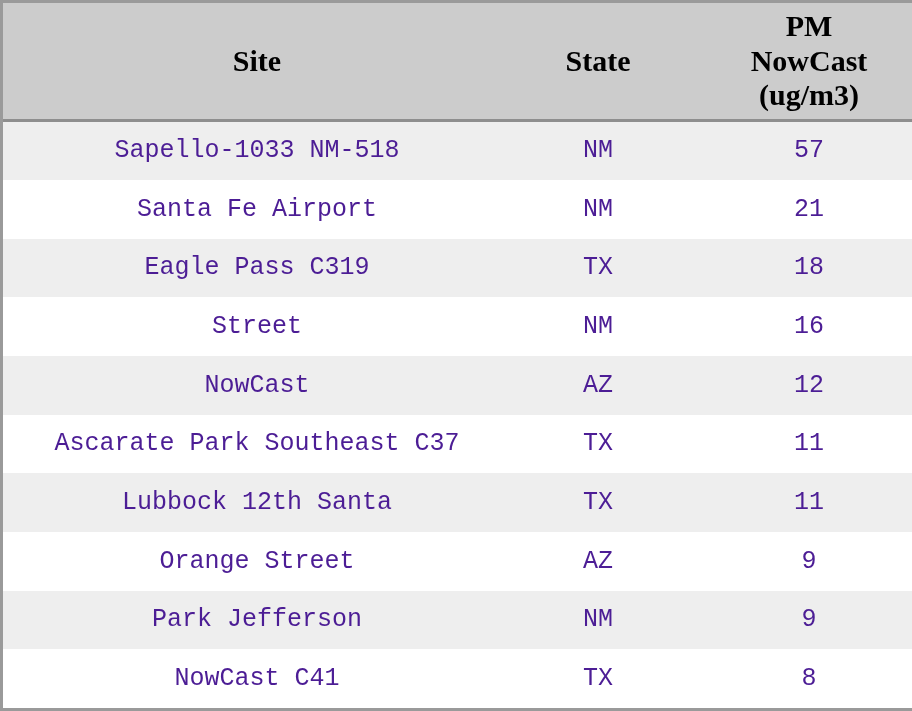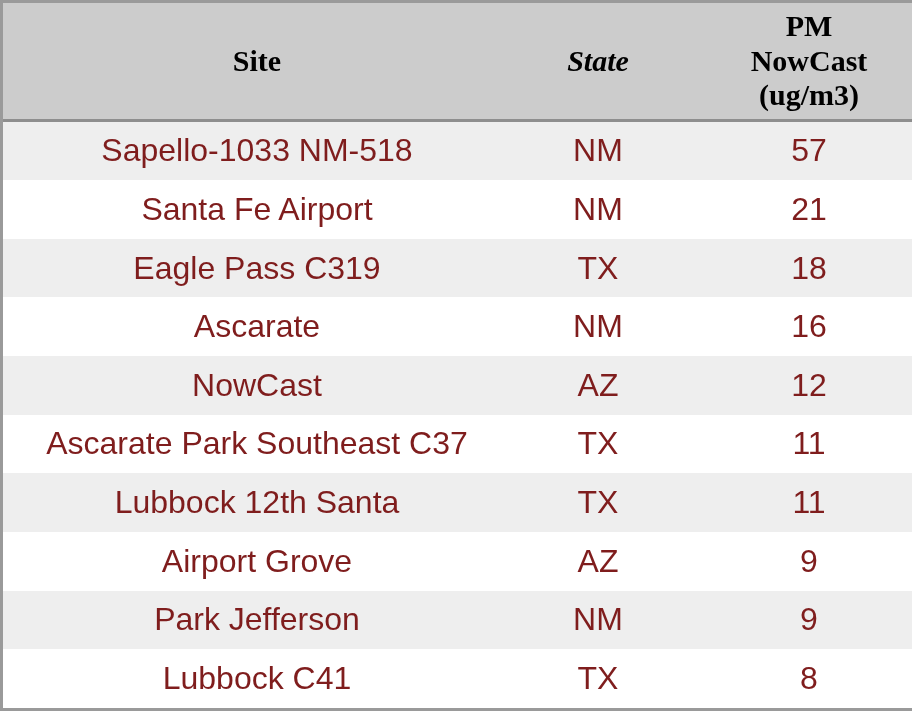--- a/index.html
+++ b/index.html
@@ -32,27 +32,27 @@
     font-weight: bold;
     font-size: 30px;
     color: #000000;
     text-align: center;
     vertical-align: middle;
     padding: 6px 4px;
     border-bottom: 3px solid #8e8e8e;
     line-height: 1.15;
   }
   th.col-site { width: 500px; }
-  th.col-state { width: 166px; font-style: italic; }
+  th.col-state { width: 166px; }
   th.col-value { width: 240px; }
 
   tbody td {
-    font-family: Liberation Sans, sans-serif;
-    font-size: 32px;
-    color: #7f1d1d;
+    font-family: Liberation Mono, monospace;
+    font-size: 25px;
+    color: #4c1d95;
     text-align: center;
     vertical-align: middle;
     padding: 0 4px;
     height: 57.8px;
     line-height: 1.1;
   }
   tbody tr.odd td {
     background: #eeeeee;
   }
   tbody tr.even td {
@@ -86,49 +86,49 @@
         <td>Santa Fe Airport</td>
         <td>NM</td>
         <td>21</td>
       </tr>
       <tr class="odd">
         <td>Eagle Pass C319</td>
         <td>TX</td>
         <td>18</td>
       </tr>
       <tr class="even">
-        <td>Ascarate</td>
+        <td>Street</td>
         <td>NM</td>
         <td>16</td>
       </tr>
       <tr class="odd">
         <td>NowCast</td>
         <td>AZ</td>
         <td>12</td>
       </tr>
       <tr class="even">
         <td>Ascarate Park Southeast C37</td>
         <td>TX</td>
         <td>11</td>
       </tr>
       <tr class="odd">
         <td>Lubbock 12th Santa</td>
         <td>TX</td>
         <td>11</td>
       </tr>
       <tr class="even">
-        <td>Airport Grove</td>
+        <td>Orange Street</td>
         <td>AZ</td>
         <td>9</td>
       </tr>
       <tr class="odd">
         <td>Park Jefferson</td>
         <td>NM</td>
         <td>9</td>
       </tr>
       <tr class="even">
-        <td>Lubbock C41</td>
+        <td>NowCast C41</td>
         <td>TX</td>
         <td>8</td>
       </tr>
     </tbody>
   </table>
 </div>
 
 </body></html>

